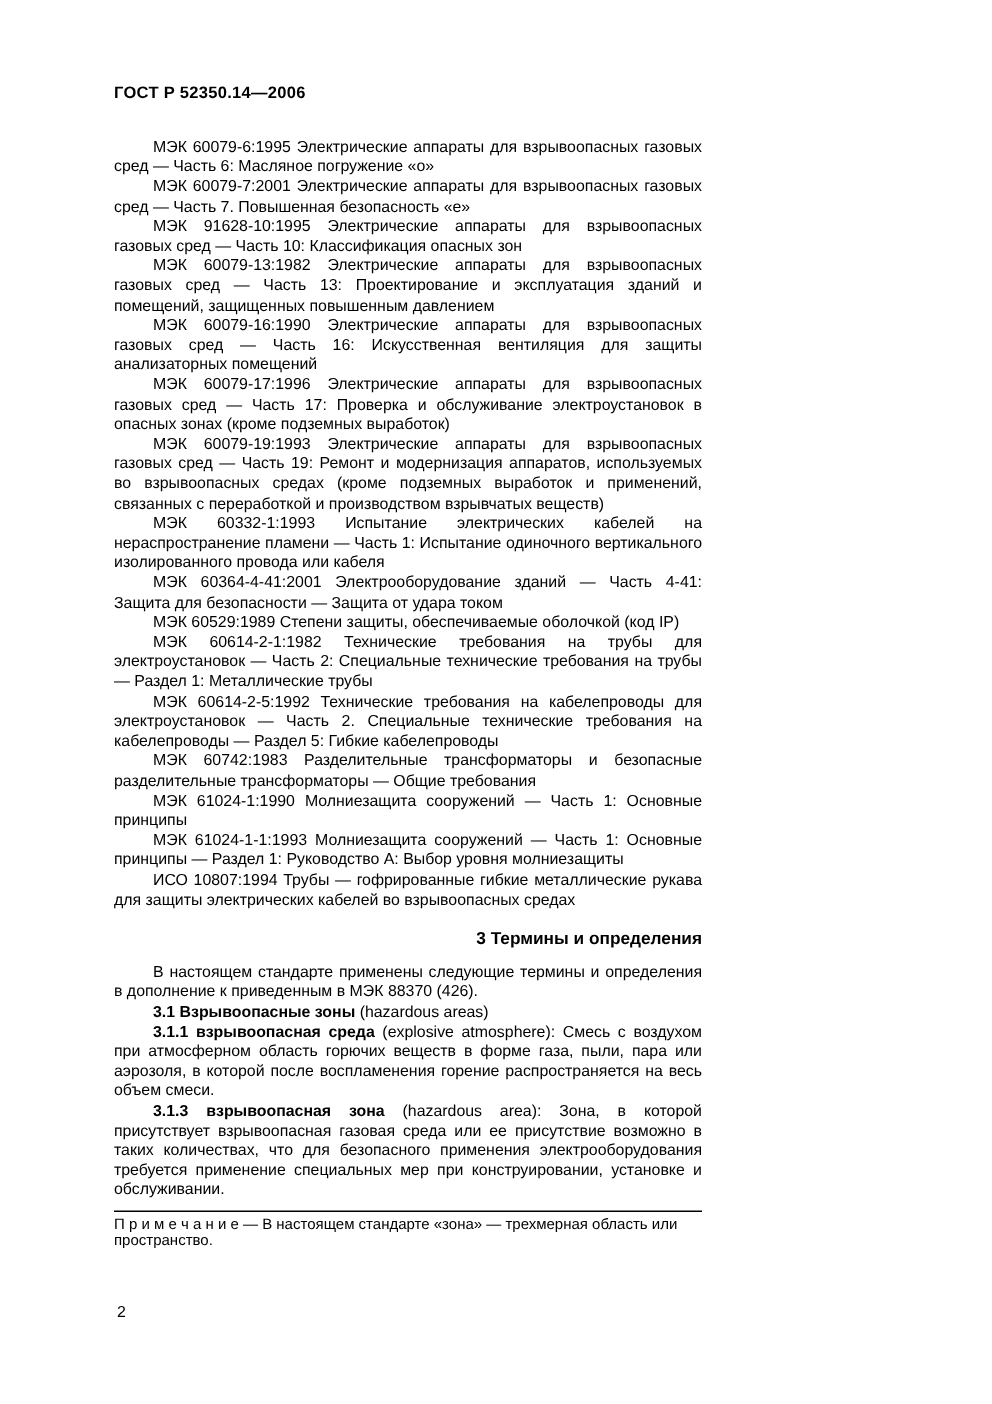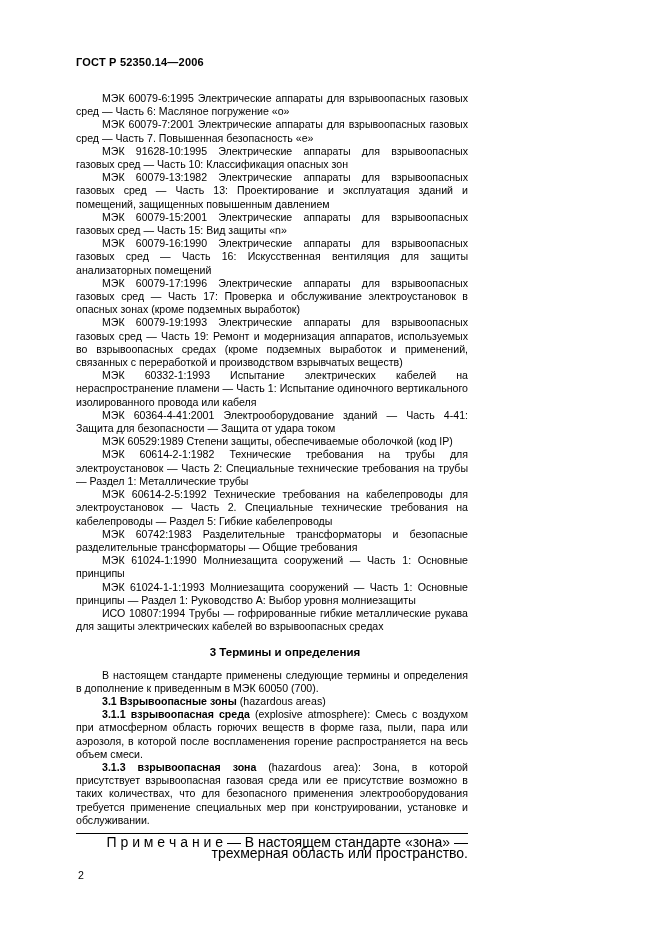--- a/index.html
+++ b/index.html
@@ -25,30 +25,30 @@
   .body-text {
     font-size: 10.6px;
     line-height: 13.2px;
     text-align: justify;
   }
   p.para { text-indent: 26px; }
   .section-heading {
     font-size: 11.5px;
     font-weight: bold;
     margin: 13px 0 9px 26px;
-    text-align: center;
+    text-align: right;
   }
   .term-bold { font-weight: bold; }
   .note {
     margin-top: 6px;
     border-top: 1px solid #000;
     padding-top: 3px;
-    font-size: 14px;
+    font-size: 10px;
     line-height: 11.5px;
-    text-align: right;
+    text-align: left;
   }
   .page-number {
     position: absolute;
     left: 78px;
     top: 869px;
     font-size: 10.6px;
   }
 </style>
 </head>
 <body>
@@ -56,37 +56,36 @@
 <div class="page">
 
   <div class="doc-header">ГОСТ Р 52350.14—2006</div>
 
   <div class="body-text">
 
     <p class="para">МЭК 60079-6:1995 Электрические аппараты для взрывоопасных газовых сред — Часть 6: Масляное погружение «о»</p>
     <p class="para">МЭК 60079-7:2001 Электрические аппараты для взрывоопасных газовых сред — Часть 7. Повышенная безопасность «е»</p>
     <p class="para">МЭК 91628-10:1995 Электрические аппараты для взрывоопасных газовых сред — Часть 10: Классификация опасных зон</p>
     <p class="para">МЭК 60079-13:1982 Электрические аппараты для взрывоопасных газовых сред — Часть 13: Проектирование и эксплуатация зданий и помещений, защищенных повышенным давлением</p>
-    <p class="para">МЭК 60079-15:2001 Электрические аппараты для взрывоопасных газовых сред — Часть 15: Вид защиты «n»</p>
     <p class="para">МЭК 60079-16:1990 Электрические аппараты для взрывоопасных газовых сред — Часть 16: Искусственная вентиляция для защиты анализаторных помещений</p>
     <p class="para">МЭК 60079-17:1996 Электрические аппараты для взрывоопасных газовых сред — Часть 17: Проверка и обслуживание электроустановок в опасных зонах (кроме подземных выработок)</p>
     <p class="para">МЭК 60079-19:1993 Электрические аппараты для взрывоопасных газовых сред — Часть 19: Ремонт и модернизация аппаратов, используемых во взрывоопасных средах (кроме подземных выработок и применений, связанных с переработкой и производством взрывчатых веществ)</p>
     <p class="para">МЭК 60332-1:1993 Испытание электрических кабелей на нераспространение пламени — Часть 1: Испытание одиночного вертикального изолированного провода или кабеля</p>
     <p class="para">МЭК 60364-4-41:2001 Электрооборудование зданий — Часть 4-41: Защита для безопасности — Защита от удара током</p>
     <p class="para">МЭК 60529:1989 Степени защиты, обеспечиваемые оболочкой (код IP)</p>
     <p class="para">МЭК 60614-2-1:1982 Технические требования на трубы для электроустановок — Часть 2: Специальные технические требования на трубы — Раздел 1: Металлические трубы</p>
     <p class="para">МЭК 60614-2-5:1992 Технические требования на кабелепроводы для электроустановок — Часть 2. Специальные технические требования на кабелепроводы — Раздел 5: Гибкие кабелепроводы</p>
     <p class="para">МЭК 60742:1983 Разделительные трансформаторы и безопасные разделительные трансформаторы — Общие требования</p>
     <p class="para">МЭК 61024-1:1990 Молниезащита сооружений — Часть 1: Основные принципы</p>
     <p class="para">МЭК 61024-1-1:1993 Молниезащита сооружений — Часть 1: Основные принципы — Раздел 1: Руководство А: Выбор уровня молниезащиты</p>
     <p class="para">ИСО 10807:1994 Трубы — гофрированные гибкие металлические рукава для защиты электрических кабелей во взрывоопасных средах</p>
 
     <h2 class="section-heading">3 Термины и определения</h2>
 
-    <p class="para">В настоящем стандарте применены следующие термины и определения в дополнение к приведенным в МЭК 60050 (700).</p>
+    <p class="para">В настоящем стандарте применены следующие термины и определения в дополнение к приведенным в МЭК 88370 (426).</p>
 
     <p class="para">
       <span class="term-bold">3.1 Взрывоопасные зоны</span><span> (hazardous areas)</span>
     </p>
     <p class="para">
       <span class="term-bold">3.1.1 взрывоопасная среда</span><span> (explosive atmosphere): Смесь с воздухом при атмосферном область горючих веществ в форме газа, пыли, пара или аэрозоля, в которой после воспламенения горение распространяется на весь объем смеси.</span>
     </p>
     <p class="para">
       <span class="term-bold">3.1.3 взрывоопасная зона</span><span> (hazardous area): Зона, в которой присутствует взрывоопасная газовая среда или ее присутствие возможно в таких количествах, что для безопасного применения электрооборудования требуется применение специальных мер при конструировании, установке и обслуживании.</span>
     </p>

